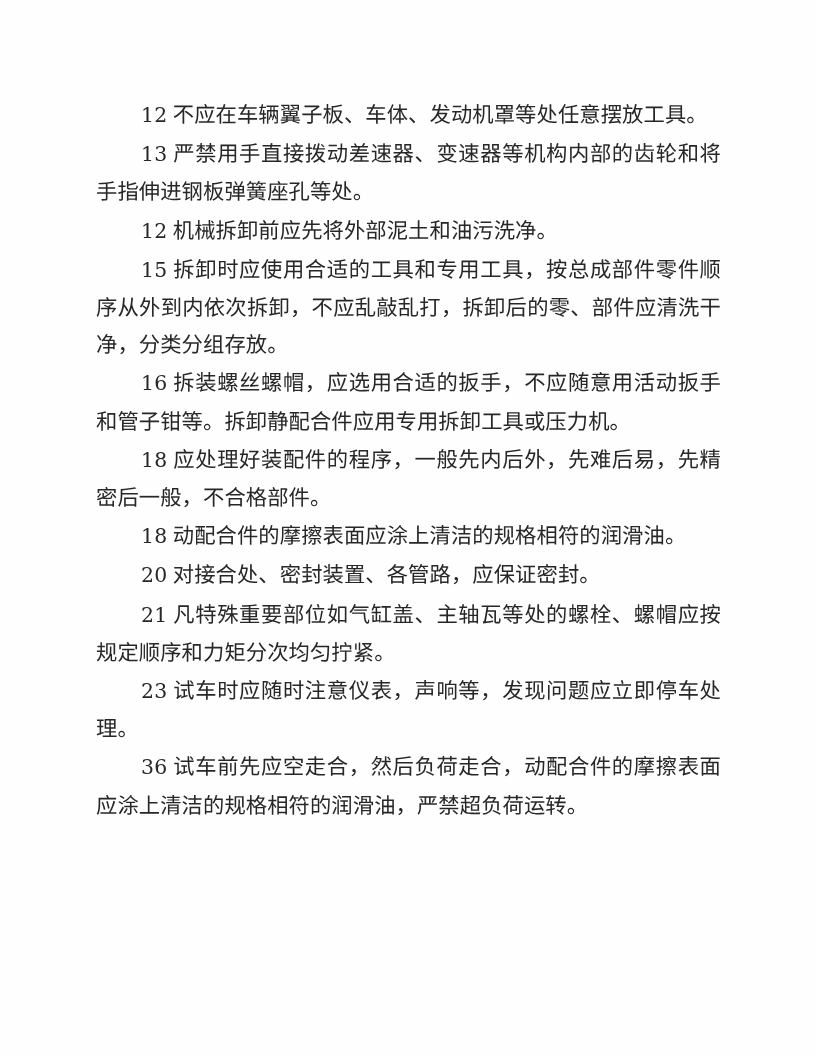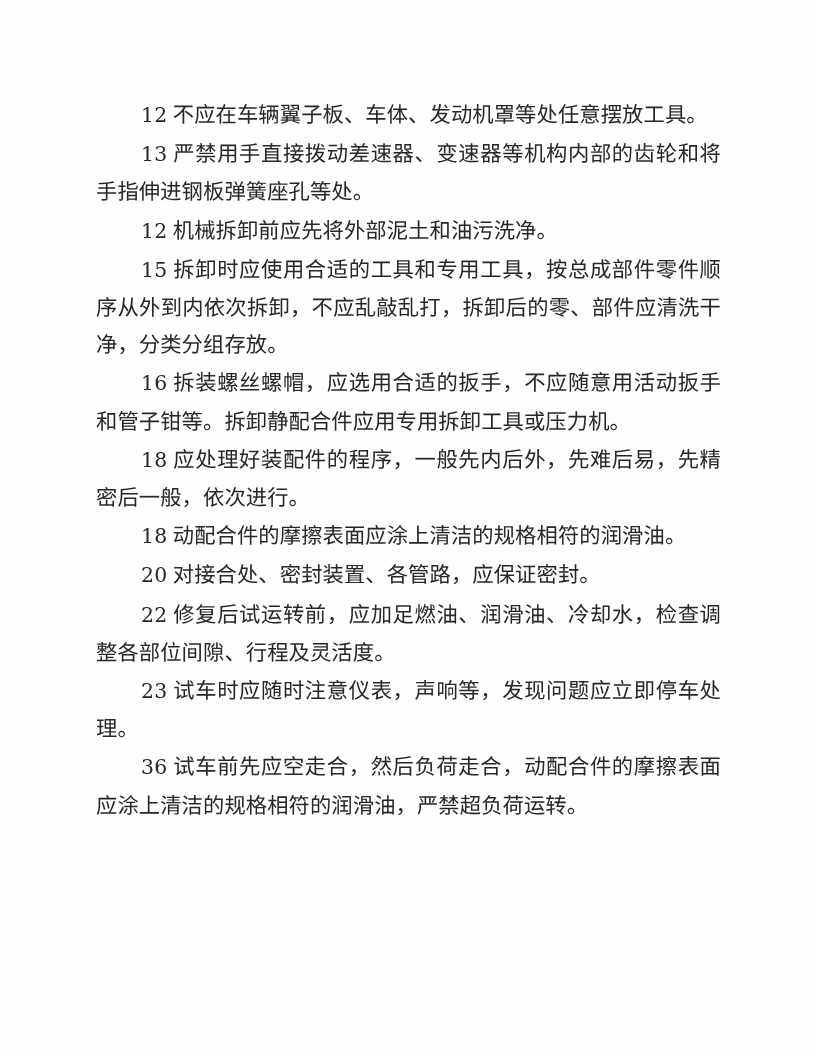--- a/index.html
+++ b/index.html
@@ -64,20 +64,20 @@
 </head>
 <body>
 
 <div id="page" style="background: rgb(254, 254, 254);">
   <div id="doc-body" style="color: rgb(39, 39, 39);">
       <p class="para"><span class="num">12</span><span class="sp"></span><span>不应在车辆翼子板、车体、发动机罩等处任意摆放工具。</span></p>
       <p class="para"><span class="num">13</span><span class="sp"></span><span>严禁用手直接拨动差速器、变速器等机构内部的齿轮和将手指伸进钢板弹簧座孔等处。</span></p>
       <p class="para"><span class="num">12</span><span class="sp"></span><span>机械拆卸前应先将外部泥土和油污洗净。</span></p>
       <p class="para"><span class="num">15</span><span class="sp"></span><span>拆卸时应使用合适的工具和专用工具，按总成部件零件顺序从外到内依次拆卸，不应乱敲乱打，拆卸后的零、部件应清洗干净，分类分组存放。</span></p>
       <p class="para"><span class="num">16</span><span class="sp"></span><span>拆装螺丝螺帽，应选用合适的扳手，不应随意用活动扳手和管子钳等。拆卸静配合件应用专用拆卸工具或压力机。</span></p>
-      <p class="para"><span class="num">18</span><span class="sp"></span><span>应处理好装配件的程序，一般先内后外，先难后易，先精密后一般，依次进行。</span></p>
+      <p class="para"><span class="num">18</span><span class="sp"></span><span>应处理好装配件的程序，一般先内后外，先难后易，先精密后一般，不合格部件。</span></p>
       <p class="para"><span class="num">18</span><span class="sp"></span><span>动配合件的摩擦表面应涂上清洁的规格相符的润滑油。</span></p>
       <p class="para"><span class="num">20</span><span class="sp"></span><span>对接合处、密封装置、各管路，应保证密封。</span></p>
-      <p class="para"><span class="num">22</span><span class="sp"></span><span>修复后试运转前，应加足燃油、润滑油、冷却水，检查调整各部位间隙、行程及灵活度。</span></p>
+      <p class="para"><span class="num">21</span><span class="sp"></span><span>凡特殊重要部位如气缸盖、主轴瓦等处的螺栓、螺帽应按规定顺序和力矩分次均匀拧紧。</span></p>
       <p class="para"><span class="num">23</span><span class="sp"></span><span>试车时应随时注意仪表，声响等，发现问题应立即停车处理。</span></p>
       <p class="para"><span class="num">36</span><span class="sp"></span><span>试车前先应空走合，然后负荷走合，动配合件的摩擦表面应涂上清洁的规格相符的润滑油，严禁超负荷运转。</span></p>
     </div>
 </div>
 
 </body></html>

